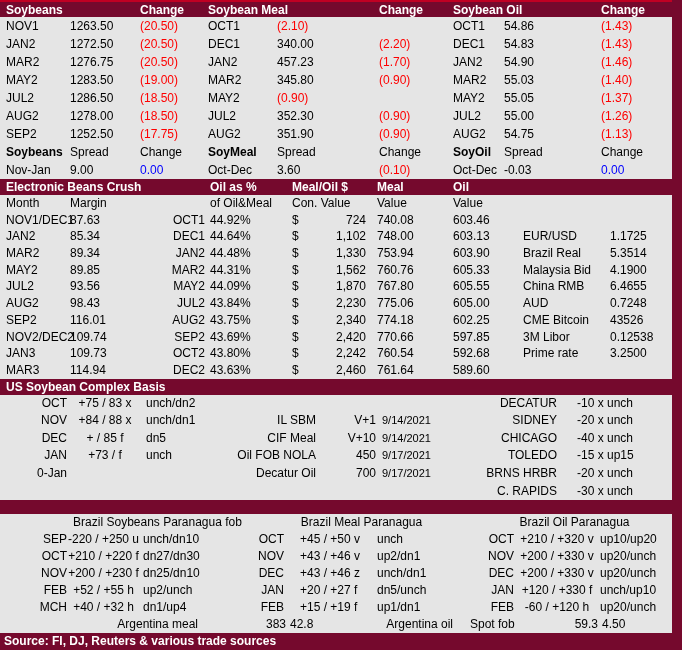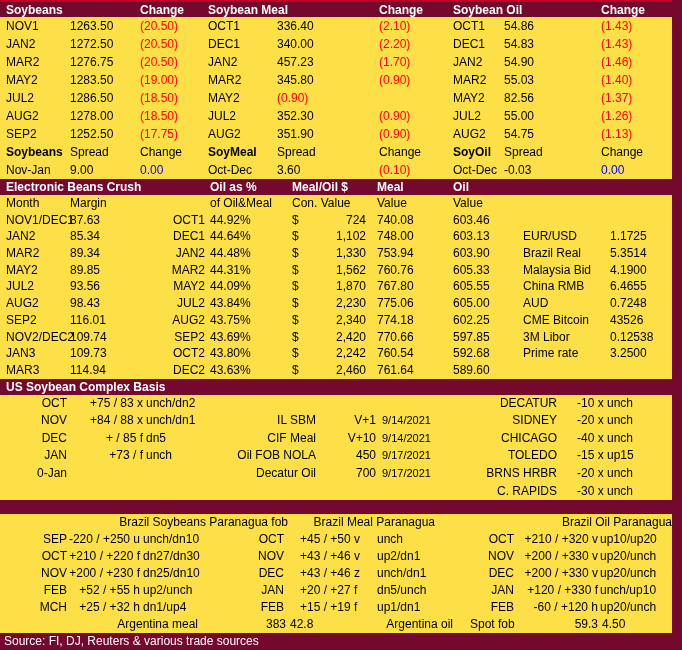--- a/index.html
+++ b/index.html
@@ -1,23 +1,23 @@
 <!DOCTYPE html>
 <html><head>
 <meta charset="utf-8">
 <style>
   *{box-sizing:border-box;margin:0;padding:0}
   html,body{width:682px;height:650px}
   body{font-family:"Liberation Sans",sans-serif;font-size:12px;color:#000;background:#fff}
-  .sheet{position:relative;width:682px;height:650px;background:#fde047;overflow:hidden}
+  .sheet{position:relative;width:682px;height:650px;background:#e5e5e5;overflow:hidden}
   .stripe{position:absolute;top:0;right:0;width:10px;height:650px;background:#75092D;z-index:5}
   .bar{background:#75092D;color:#fff;font-weight:bold}
   .row{display:grid;white-space:nowrap;align-items:center}
   .ra{text-align:right}
-  .ctr{text-align:right}
+  .ctr{text-align:center}
   .b{font-weight:bold}
   .red{color:#FE0000}
   .blue{color:#0000FE}
   .p2{padding-left:2px}.p3{padding-left:3px}.p4{padding-left:4px}.p5{padding-left:5px}
   .p6{padding-left:6px}.p9{padding-left:9px}.p12{padding-left:12px}.p17{padding-left:17px}.p18{padding-left:18px}
   .pr2{padding-right:2px}.pr4{padding-right:4px}.pr7{padding-right:7px}
   .sp2{grid-column:span 2}.sp3{grid-column:span 3}.sp4{grid-column:span 4}
   
   .quotes{display:flex;width:672px}
   .qg0 .row{grid-template-columns:70px 70px 68px}
@@ -36,21 +36,21 @@
   .basis .dt{font-size:11px}
   
   .sep{height:13.5px;background:#75092D}
   
   .brazil .row{grid-template-columns:67px 73px 65px 83px 77px 88px 63px 82px 74px}
   .brazil .r{height:17px;line-height:17px}
   .oilhdr{padding-left:24px}
   .beanhdr{padding-left:27px}
   .mealhdr{padding-right:18px}
   
-  .source{height:17px;line-height:16px;background:#75092D;color:#fff;padding-left:4px;font-weight:normal}
+  .source{height:17px;line-height:16px;background:#75092D;color:#fff;padding-left:4px;font-weight:bold}
 </style>
 </head>
 <body>
 
 <div class="sheet">
   <div class="stripe"></div>
 
   <div class="quotes">
 
     <div class="qg0">
@@ -110,21 +110,20 @@
 
     <div class="qg1">
       <div class="row qhead bar">
         <div class="sp2">Soybean Meal</div>
         <div>Change</div>
       </div>
       <div>
 
       <div class="row qrow">
           <div>OCT1</div>
-          <div>336.40</div>
           <div class="red">(2.10)</div>
         </div>
           <div class="row qrow">
           <div>DEC1</div>
           <div>340.00</div>
           <div class="red">(2.20)</div>
         </div>
           <div class="row qrow">
           <div>JAN2</div>
           <div>457.23</div>
@@ -184,21 +183,21 @@
           <div>54.90</div>
           <div class="red">(1.46)</div>
         </div>
           <div class="row qrow">
           <div>MAR2</div>
           <div>55.03</div>
           <div class="red">(1.40)</div>
         </div>
           <div class="row qrow">
           <div>MAY2</div>
-          <div>82.56</div>
+          <div>55.05</div>
           <div class="red">(1.37)</div>
         </div>
           <div class="row qrow">
           <div>JUL2</div>
           <div>55.00</div>
           <div class="red">(1.26)</div>
         </div>
           <div class="row qrow">
           <div>AUG2</div>
           <div>54.75</div>
@@ -486,21 +485,21 @@
         <div class="p3">up2/unch</div>
         <div class="ra pr4">JAN</div>
         <div class="p12">+20 / +27 f</div>
         <div class="p12">dn5/unch</div>
         <div class="ra pr2">JAN</div>
         <div class="ctr">+120 / +330 f</div>
         <div class="p2">unch/up10</div>
       </div>
         <div class="row r">
         <div class="ra">MCH</div>
-        <div class="ctr">+25 / +32 h</div>
+        <div class="ctr">+40 / +32 h</div>
         <div class="p3">dn1/up4</div>
         <div class="ra pr4">FEB</div>
         <div class="p12">+15 / +19 f</div>
         <div class="p12">up1/dn1</div>
         <div class="ra pr2">FEB</div>
         <div class="ctr">-60 / +120 h</div>
         <div class="p2">up20/unch</div>
       </div>
       </div>
     <div class="row r">

